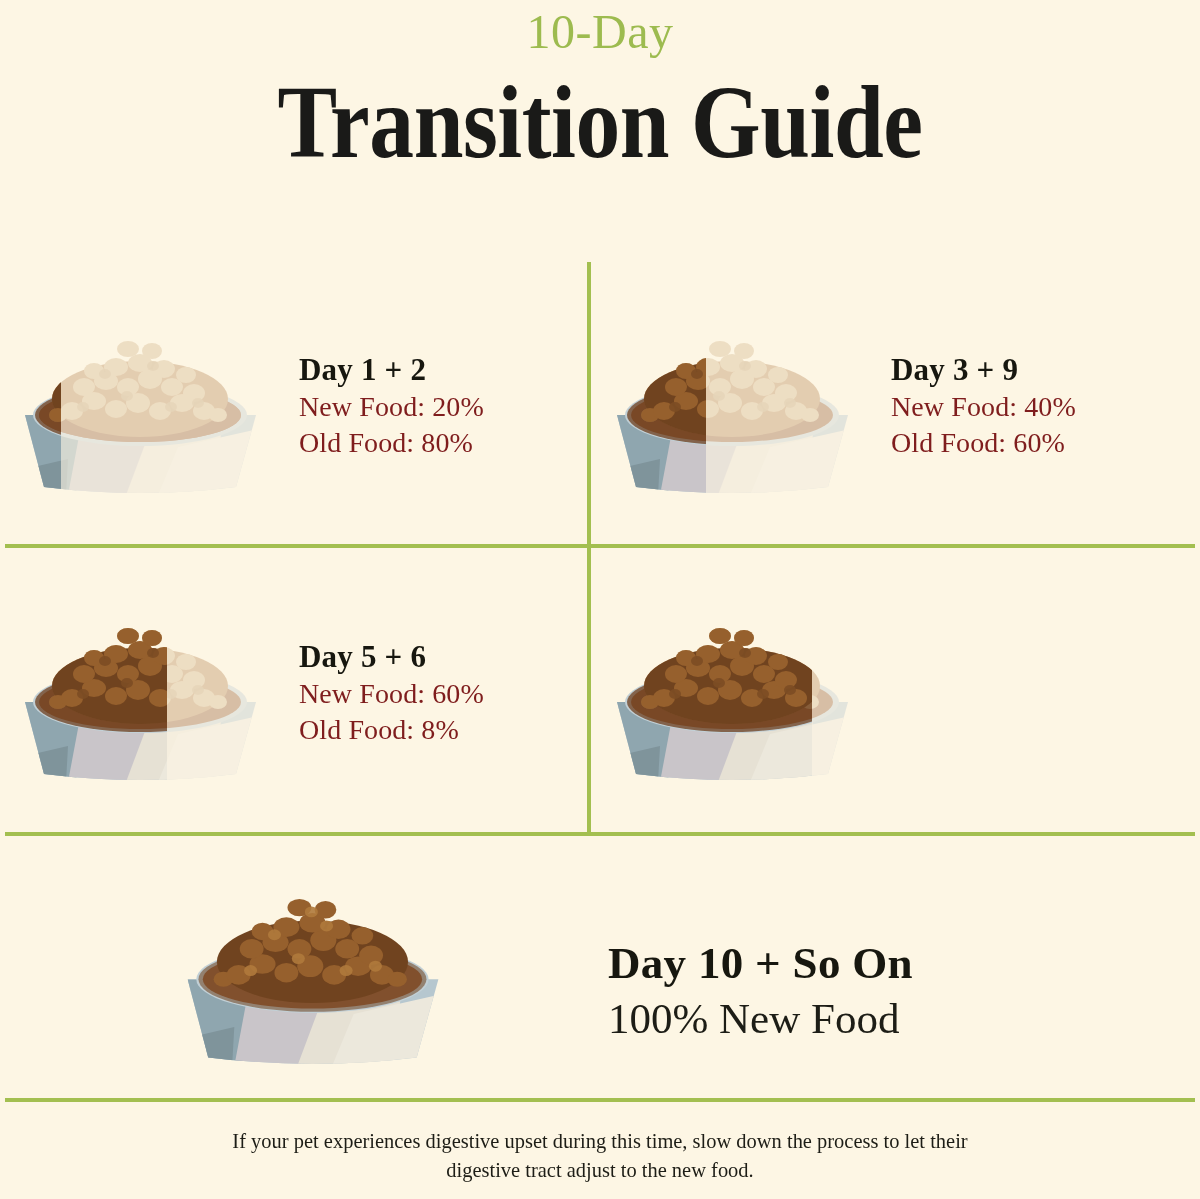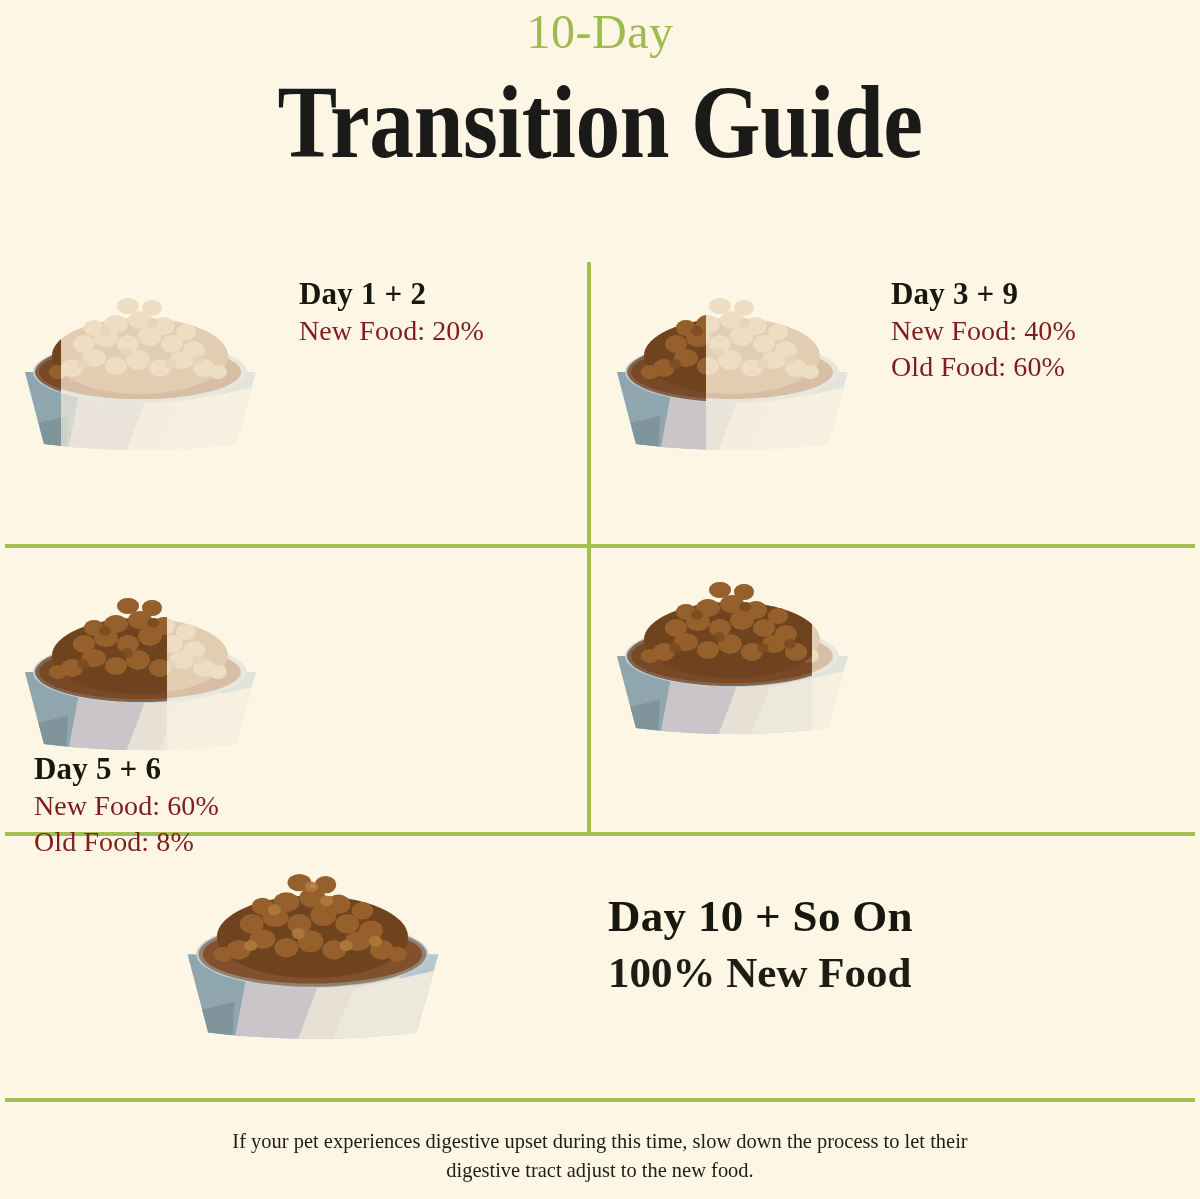--- a/index.html
+++ b/index.html
@@ -60,25 +60,25 @@
 
   #rule-v-main   { left: 587px; top: 262px;  height: 572px; }
   #rule-h-mid    { left: 5px;   top: 544px;  width: 1190px; }
   #rule-h-lower  { left: 5px;   top: 832px;  width: 1190px; }
   #rule-h-bottom { left: 5px;   top: 1098px; width: 1190px; }
 
   
   .cell {
     position: absolute;
     display: flex;
-    align-items: flex-start;
+    align-items: center;
   }
   #cell-1 { left: 8px;   top: 276px; width: 572px; height: 260px; }
   #cell-2 { left: 600px; top: 276px; width: 580px; height: 260px; }
-  #cell-3 { left: 8px;   top: 576px; width: 572px; height: 266px; flex-direction: column; }
+  #cell-3 { left: 8px;   top: 560px; width: 572px; height: 266px; }
   #cell-4 { left: 600px; top: 560px; width: 580px; height: 266px; }
   #cell-5 { left: 8px;   top: 850px; width: 1180px; height: 240px; }
 
   .bowl-slot {
     position: relative;
     flex: 0 0 auto;
   }
   .text-slot {
     flex: 1 1 auto;
     padding-left: 26px;
@@ -108,21 +108,21 @@
     font-family: "Liberation Serif", "DejaVu Serif", serif;
     font-weight: 700;
     font-size: 45px;
     color: #17170f;
     line-height: 1.1;
     letter-spacing: 0.3px;
     margin-top: 42px;
   }
   .final-sub {
     font-family: "Liberation Serif", "DejaVu Serif", serif;
-    font-weight: 700;
+    font-weight: 400;
     font-size: 43px;
     color: #1d1d16;
     line-height: 1.15;
     margin-top: 6px;
   }
 
   
   .footer {
     position: absolute;
     left: 0; top: 1126px;
@@ -246,20 +246,21 @@
               </g>
             </g>
           </g>
         </svg>
         <div class="wash" style="left:20%;"></div>
       </div>
     </div>
     <div class="text-slot">
       <div class="day-title">Day 1 + 2</div>
       <div class="food-line">New Food: 20%</div>
+      <div class="food-line">Old Food: 80%</div>
     </div>
   </div>
 
   <div class="cell" id="cell-2">
     <div class="bowl-slot">
       <div class="bowl-wrap">
         <svg class="bowl" width="265" height="175" viewBox="0 0 265 175">
           <defs>
             <clipPath id="bowlclip2">
                 <path d="M17,96 L248,96 L228,168 Q132,180 36,168 Z"></path>

